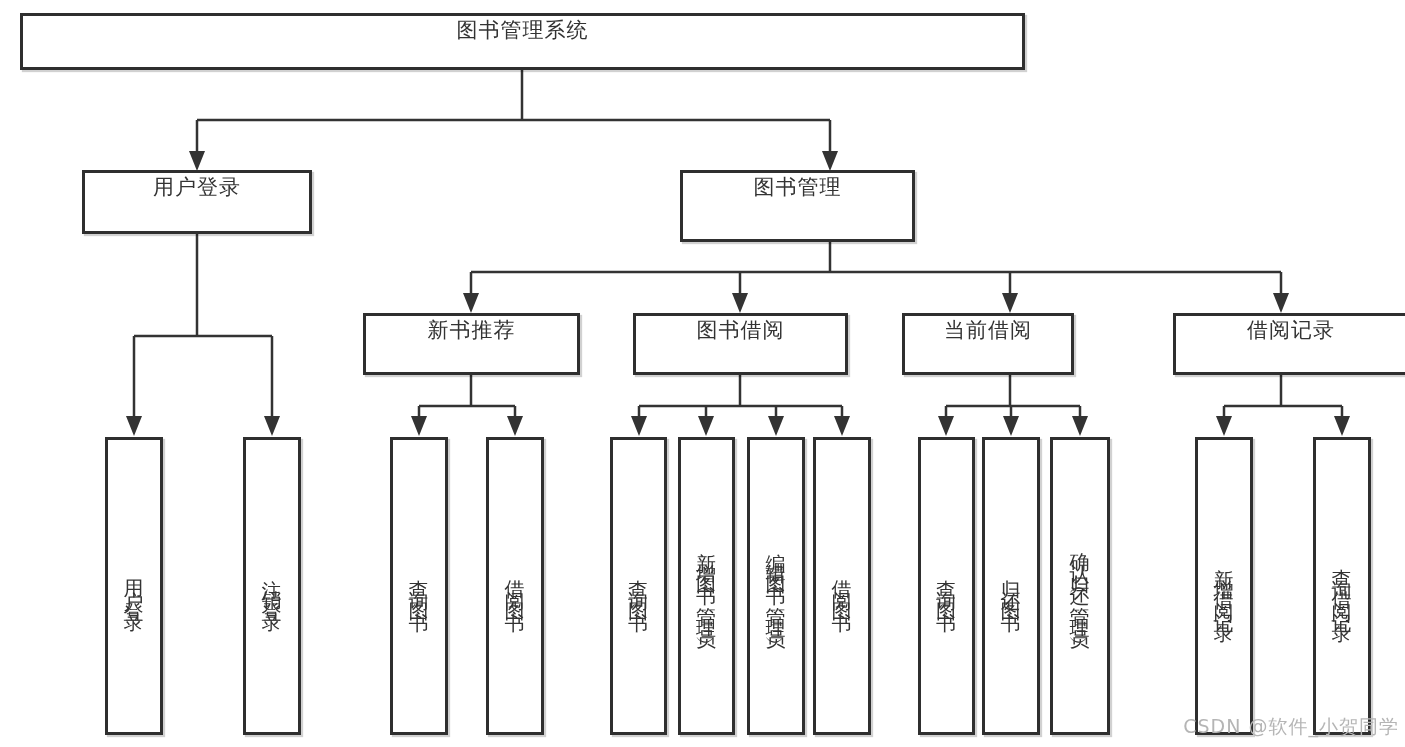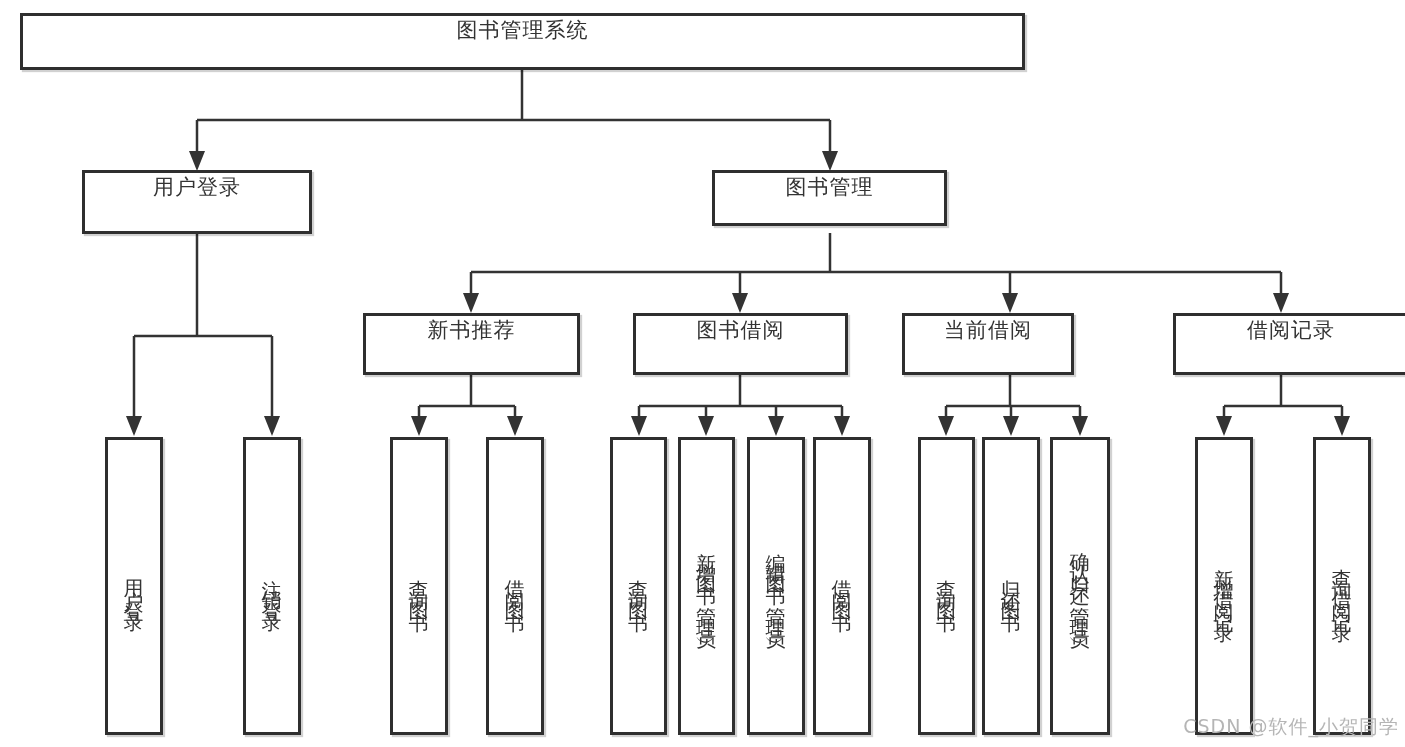--- a/index.html
+++ b/index.html
@@ -144,21 +144,21 @@
     </g>
   </svg>
 
   <div class="box" style="left:20px;top:13px;width:1005px;height:57px">
     <span class="lbl">图书管理系统</span>
   </div>
 
   <div class="box" style="left:82px;top:170px;width:230px;height:64px">
     <span class="lbl">用户登录</span>
   </div>
-  <div class="box" style="left:712px;top:170px;width:235px;height:56px">
+  <div class="box" style="left:680px;top:170px;width:235px;height:72px">
     <span class="lbl">图书管理</span>
   </div>
 
   <div class="box" style="left:363px;top:313px;width:217px;height:62px">
     <span class="lbl">新书推荐</span>
   </div>
   <div class="box" style="left:633px;top:313px;width:215px;height:62px">
     <span class="lbl">图书借阅</span>
   </div>
   <div class="box" style="left:902px;top:313px;width:172px;height:62px">

